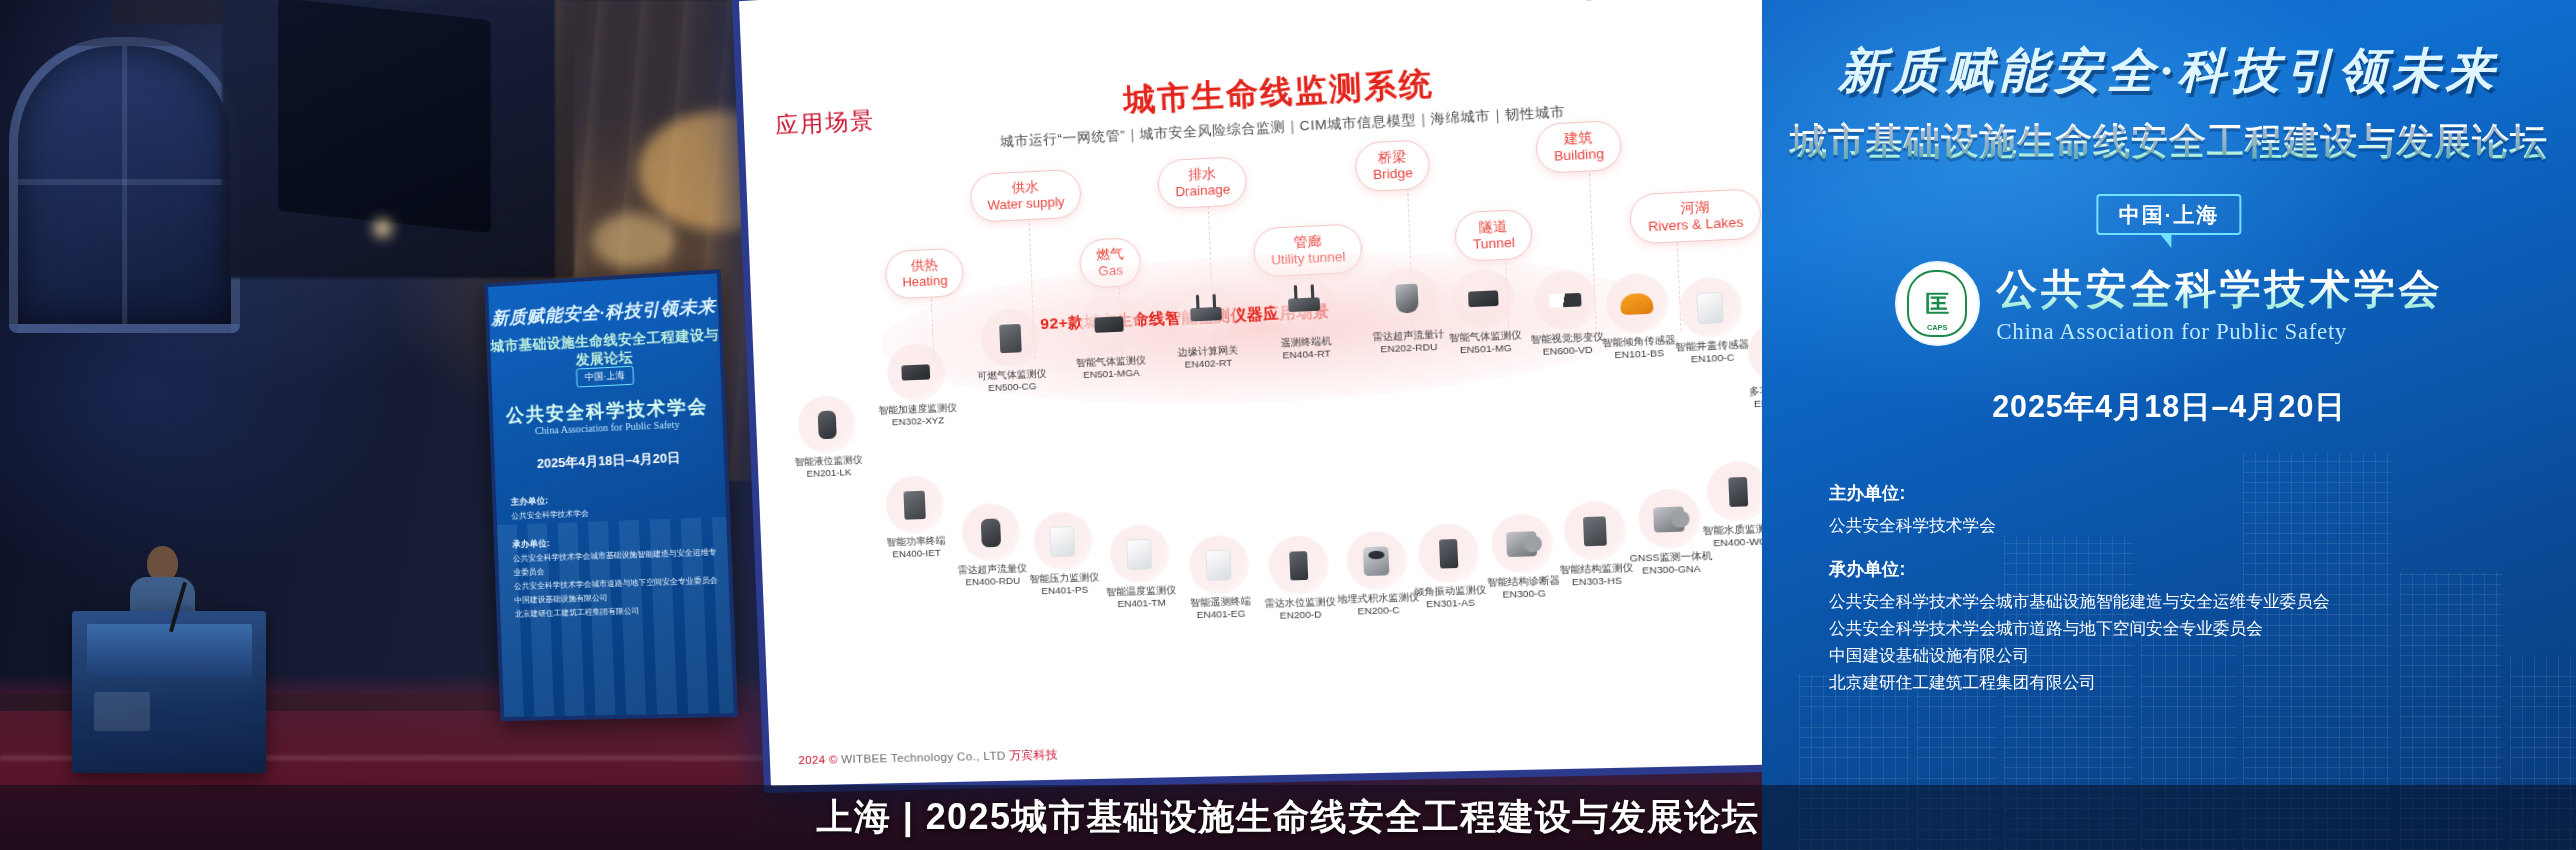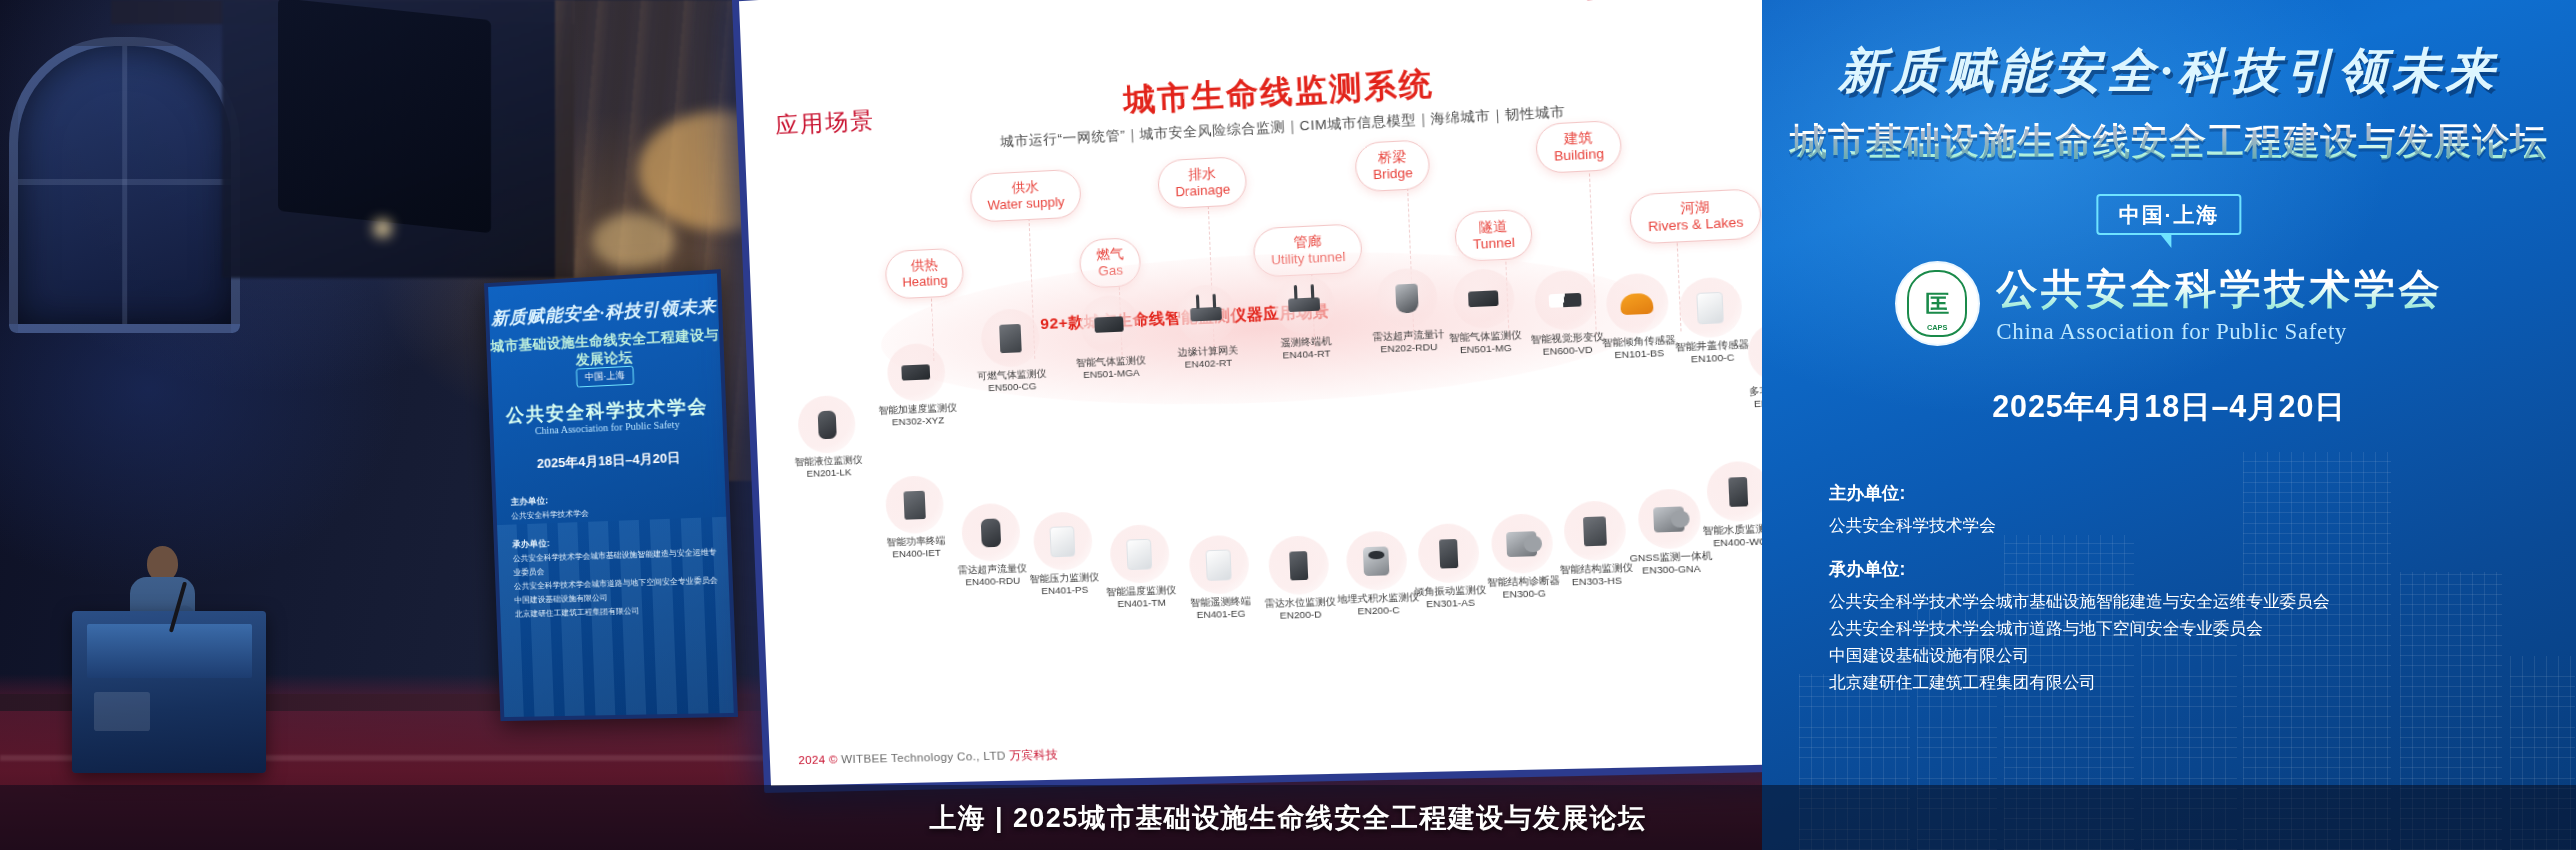--- a/index.html
+++ b/index.html
@@ -151,21 +151,21 @@
   .caps-txt .en{font-family:"Liberation Serif",serif;font-size:23px;letter-spacing:0.6px;color:#bfe9ff;margin-top:1.9px;}
   .b-date{position:absolute;left:0;right:0;top:387px;text-align:center;font-size:30.5px;font-weight:bold;color:#fff;letter-spacing:0.9px;}
   .b-orgs{position:absolute;left:67px;top:481px;color:#fff;}
   .b-orgs .hd{font-size:17.6px;font-weight:bold;margin-bottom:6.5px;}
   .b-orgs .ln{font-size:16.7px;line-height:1.62;}
   .b-orgs .gap{height:18.5px;}
 
   
   .caption{position:absolute;left:0;bottom:0;width:2576px;height:65px;
     background:rgba(8,10,24,.52);display:flex;align-items:center;justify-content:center;}
-  .caption span{font-size:27px;font-weight:bold;color:#fff;letter-spacing:1.4px;
+  .caption span{font-size:36px;font-weight:bold;color:#fff;letter-spacing:1.4px;
     text-shadow:0 1.9px 5.6px rgba(0,0,0,.75);}
 
   
   .mini-led{position:absolute;left:490px;top:276px;width:231px;height:435px;
     transform:perspective(1295px) rotateY(-7deg) rotateZ(-2.2deg);
     background:linear-gradient(165deg,#0f63c2,#0a4a96 60%,#063877);
     border:4.6px solid #16306e;overflow:hidden;box-shadow:0 5.6px 24px rgba(0,0,0,.55);}
   .mini-led .m-h{position:absolute;left:0;right:0;top:20.4px;text-align:center;
     font-family:"Liberation Serif",serif;font-style:italic;font-weight:bold;font-size:17.6px;color:#dff5ff;letter-spacing:0.9px;}
   .mini-led .m-s{position:absolute;left:0;right:0;top:52px;text-align:center;font-size:14px;font-weight:bold;color:#bff0dd;letter-spacing:0.4px;}

